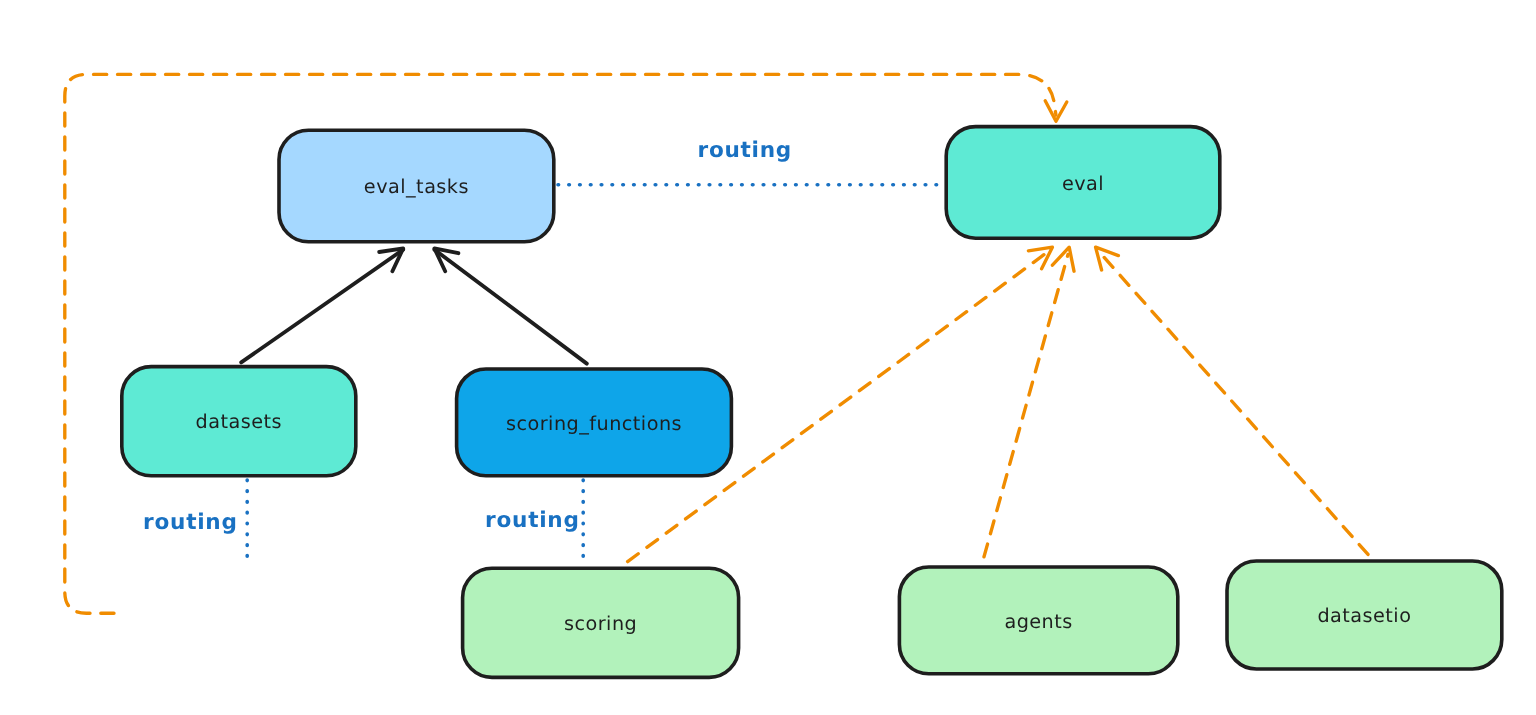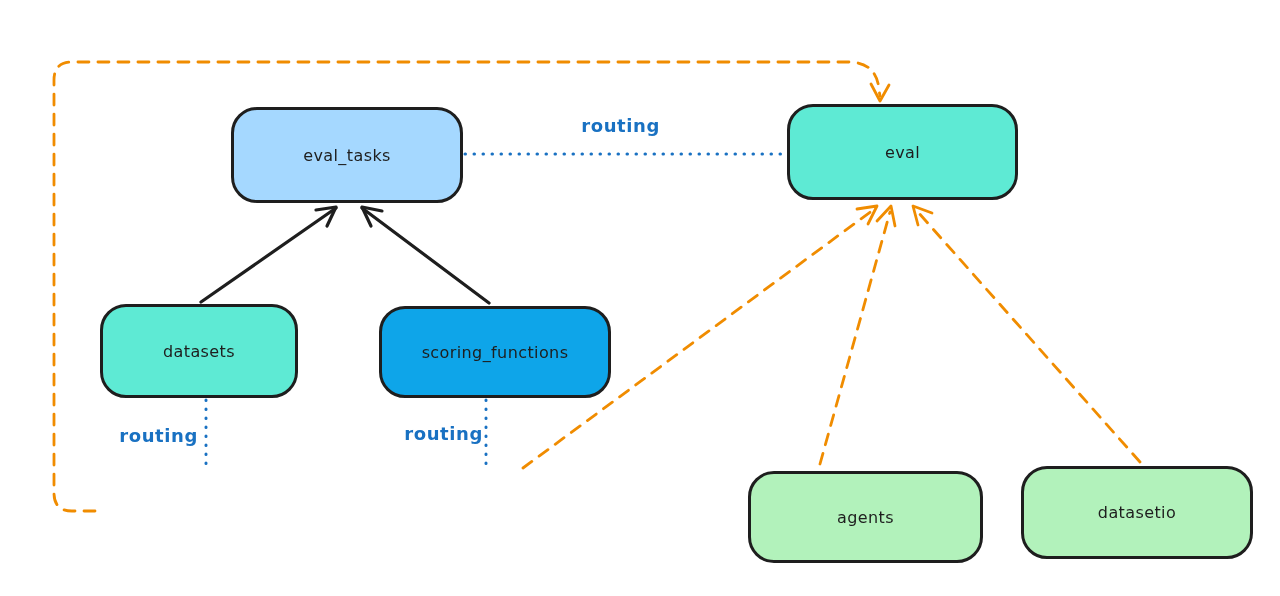--- a/index.html
+++ b/index.html
@@ -68,20 +68,23 @@
 
   <div class="node" style="left: 100px; top: 304px; width: 198px; height: 94px; background-color: #5eead4; border-color: rgb(30, 30, 30); color: rgb(30, 30, 30);">
     <span>datasets</span>
   </div>
 
   <div class="node" style="left: 379px; top: 306px; width: 232px; height: 92px; background-color: #0ea5e9; border-color: rgb(30, 30, 30); color: rgb(30, 30, 30);">
     <span>scoring_functions</span>
   </div>
 
 
+  <div class="node" style="left: 384px; top: 472px; width: 233px; height: 94px; background-color: rgb(178, 242, 187); border-color: rgb(30, 30, 30); color: rgb(30, 30, 30);">
+    <span>scoring</span>
+  </div>
 
   <div class="node" style="left: 748px; top: 471px; width: 235px; height: 92px; background-color: rgb(178, 242, 187); border-color: rgb(30, 30, 30); color: rgb(30, 30, 30);">
     <span>agents</span>
   </div>
 
   <div class="node" style="left: 1021px; top: 466px; width: 232px; height: 93px; background-color: rgb(178, 242, 187); border-color: rgb(30, 30, 30); color: rgb(30, 30, 30);">
     <span>datasetio</span>
   </div>
 
   <div class="edge-label" style="left: 576px; top: 115px; width: 84px; color: rgb(25, 113, 194);">routing</div>

